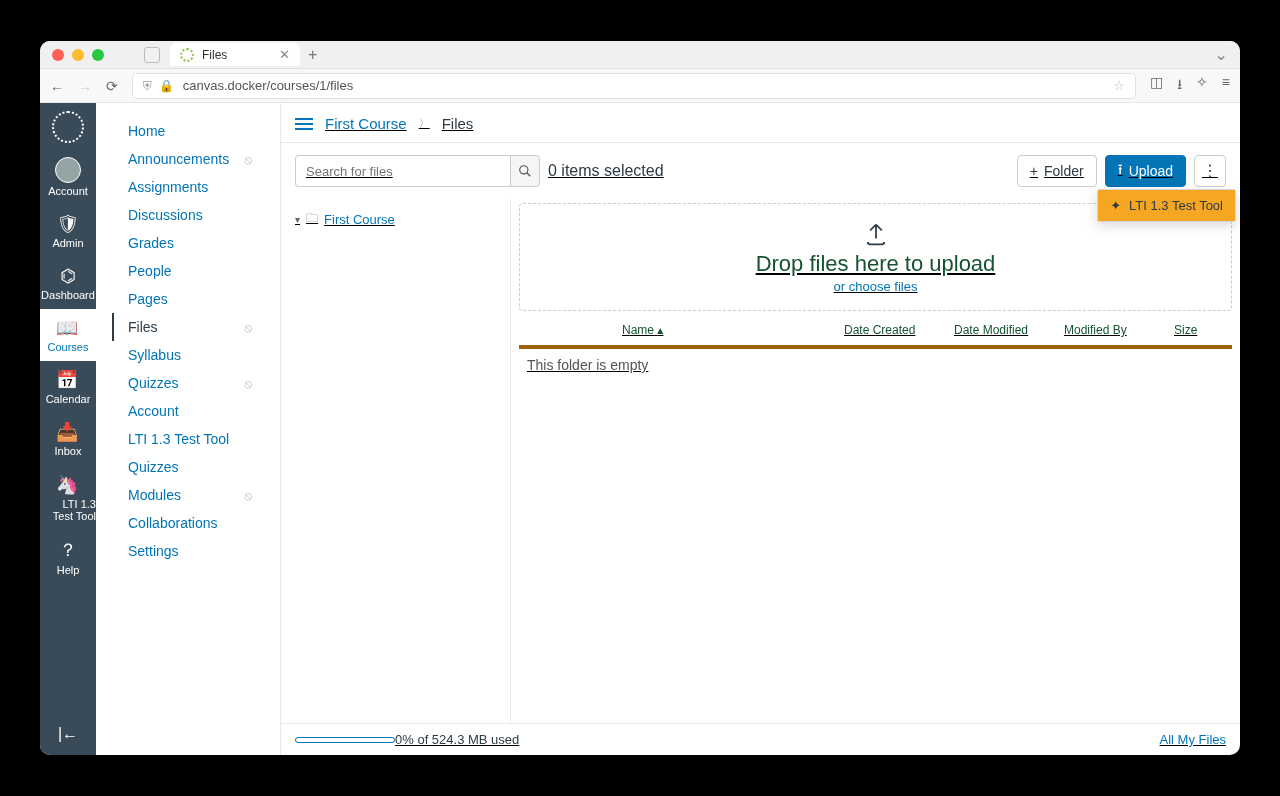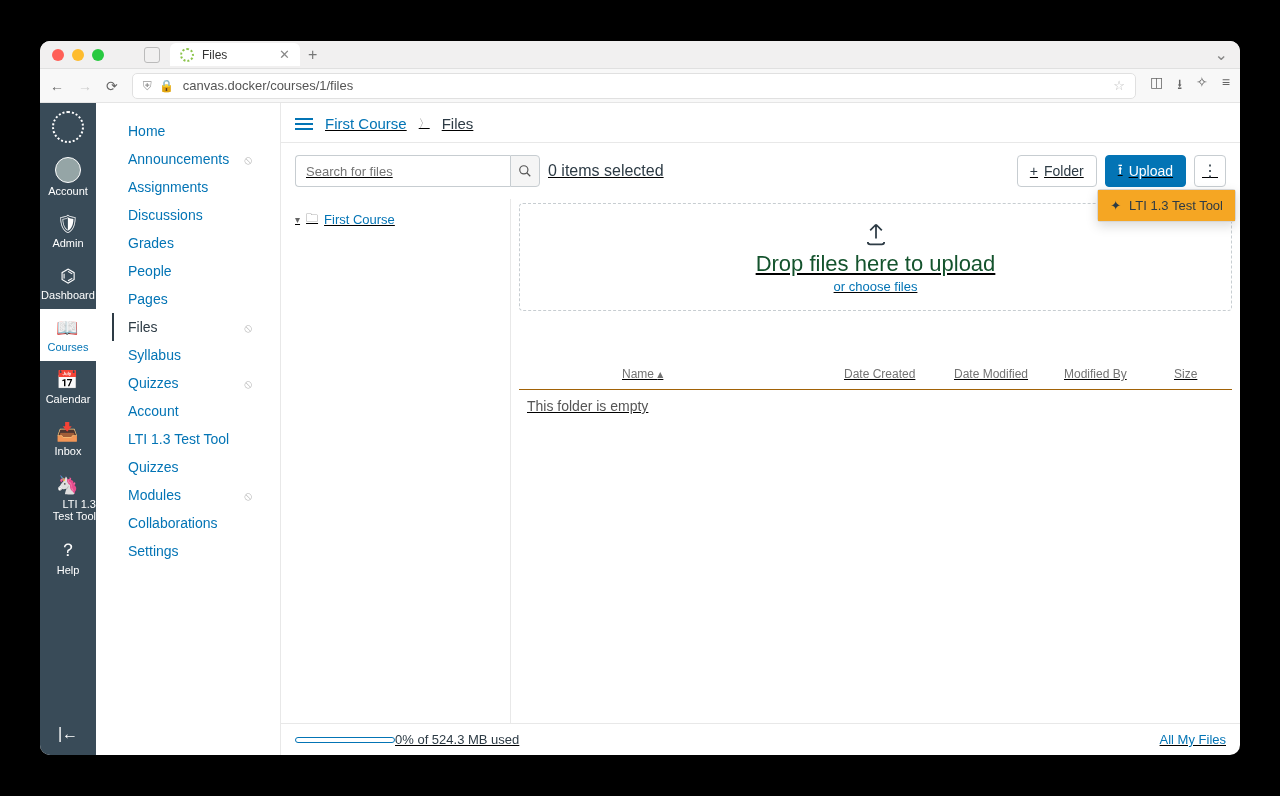--- a/index.html
+++ b/index.html
@@ -61,21 +61,21 @@
 .files-body { flex:1; display:flex; overflow:hidden; }
 .folder-tree { width:230px; padding:10px 14px; font-size:13px; color:#0374b5; border-right:1px solid #e8e8e8; }
 .tree-item { display:flex; align-items:center; gap:6px; cursor:pointer; }
 .tree-caret { color:#666; font-size:10px; }
 .tree-folder-ico { color:#666; font-size:12px; }
 .file-area { flex:1; display:flex; flex-direction:column; padding:0 8px 0 8px; }
 .dropzone { margin:4px 0; border:1px dashed #c7cdd1; border-radius:4px; height:108px; display:flex; flex-direction:column; align-items:center; justify-content:center; gap:2px; }
 .dz-head { font-size:22px; color:#14532d; }
 .dz-link { font-size:13px; color:#0374b5; cursor:pointer; }
 .dz-ico { font-size:22px; color:#2d3b45; }
-.table-head { display:flex; padding:8px 8px; border-bottom:1px solid #a16207; font-size:12px; color:#737373;margin-top:44px; }
+.table-head { display:flex; padding:8px 8px; border-bottom:4px solid #a16207; font-size:12px; color:#14532d; }
 .col-name { margin-left:95px; flex:1; }
 .col { width:110px; }
 .col-size { width:50px; }
 .empty-msg { padding:8px; font-size:14px; color:#555; }
 .footer { display:flex; align-items:center; padding:8px 14px; border-top:1px solid #e8e8e8; font-size:13px; color:#2d3b45; gap:0; }
 .progress { width:100px; height:6px; border:1px solid #0374b5; border-radius:3px; }
 .footer-right { margin-left:auto; color:#0374b5; cursor:pointer; }
 .popup-menu { position:absolute; right:4px; top:46px; background:#fff; border:1px solid #d6d6d6; border-radius:3px; box-shadow:0 4px 12px rgba(0,0,0,0.15); z-index:10; min-width:120px; }
 .popup-item { display:flex; align-items:center; gap:8px; padding:8px 12px; font-size:13px; background:#f5a623; color:#2d3b45; cursor:pointer; }
 .popup-ico { color:#2d3b45; font-size:13px; }

